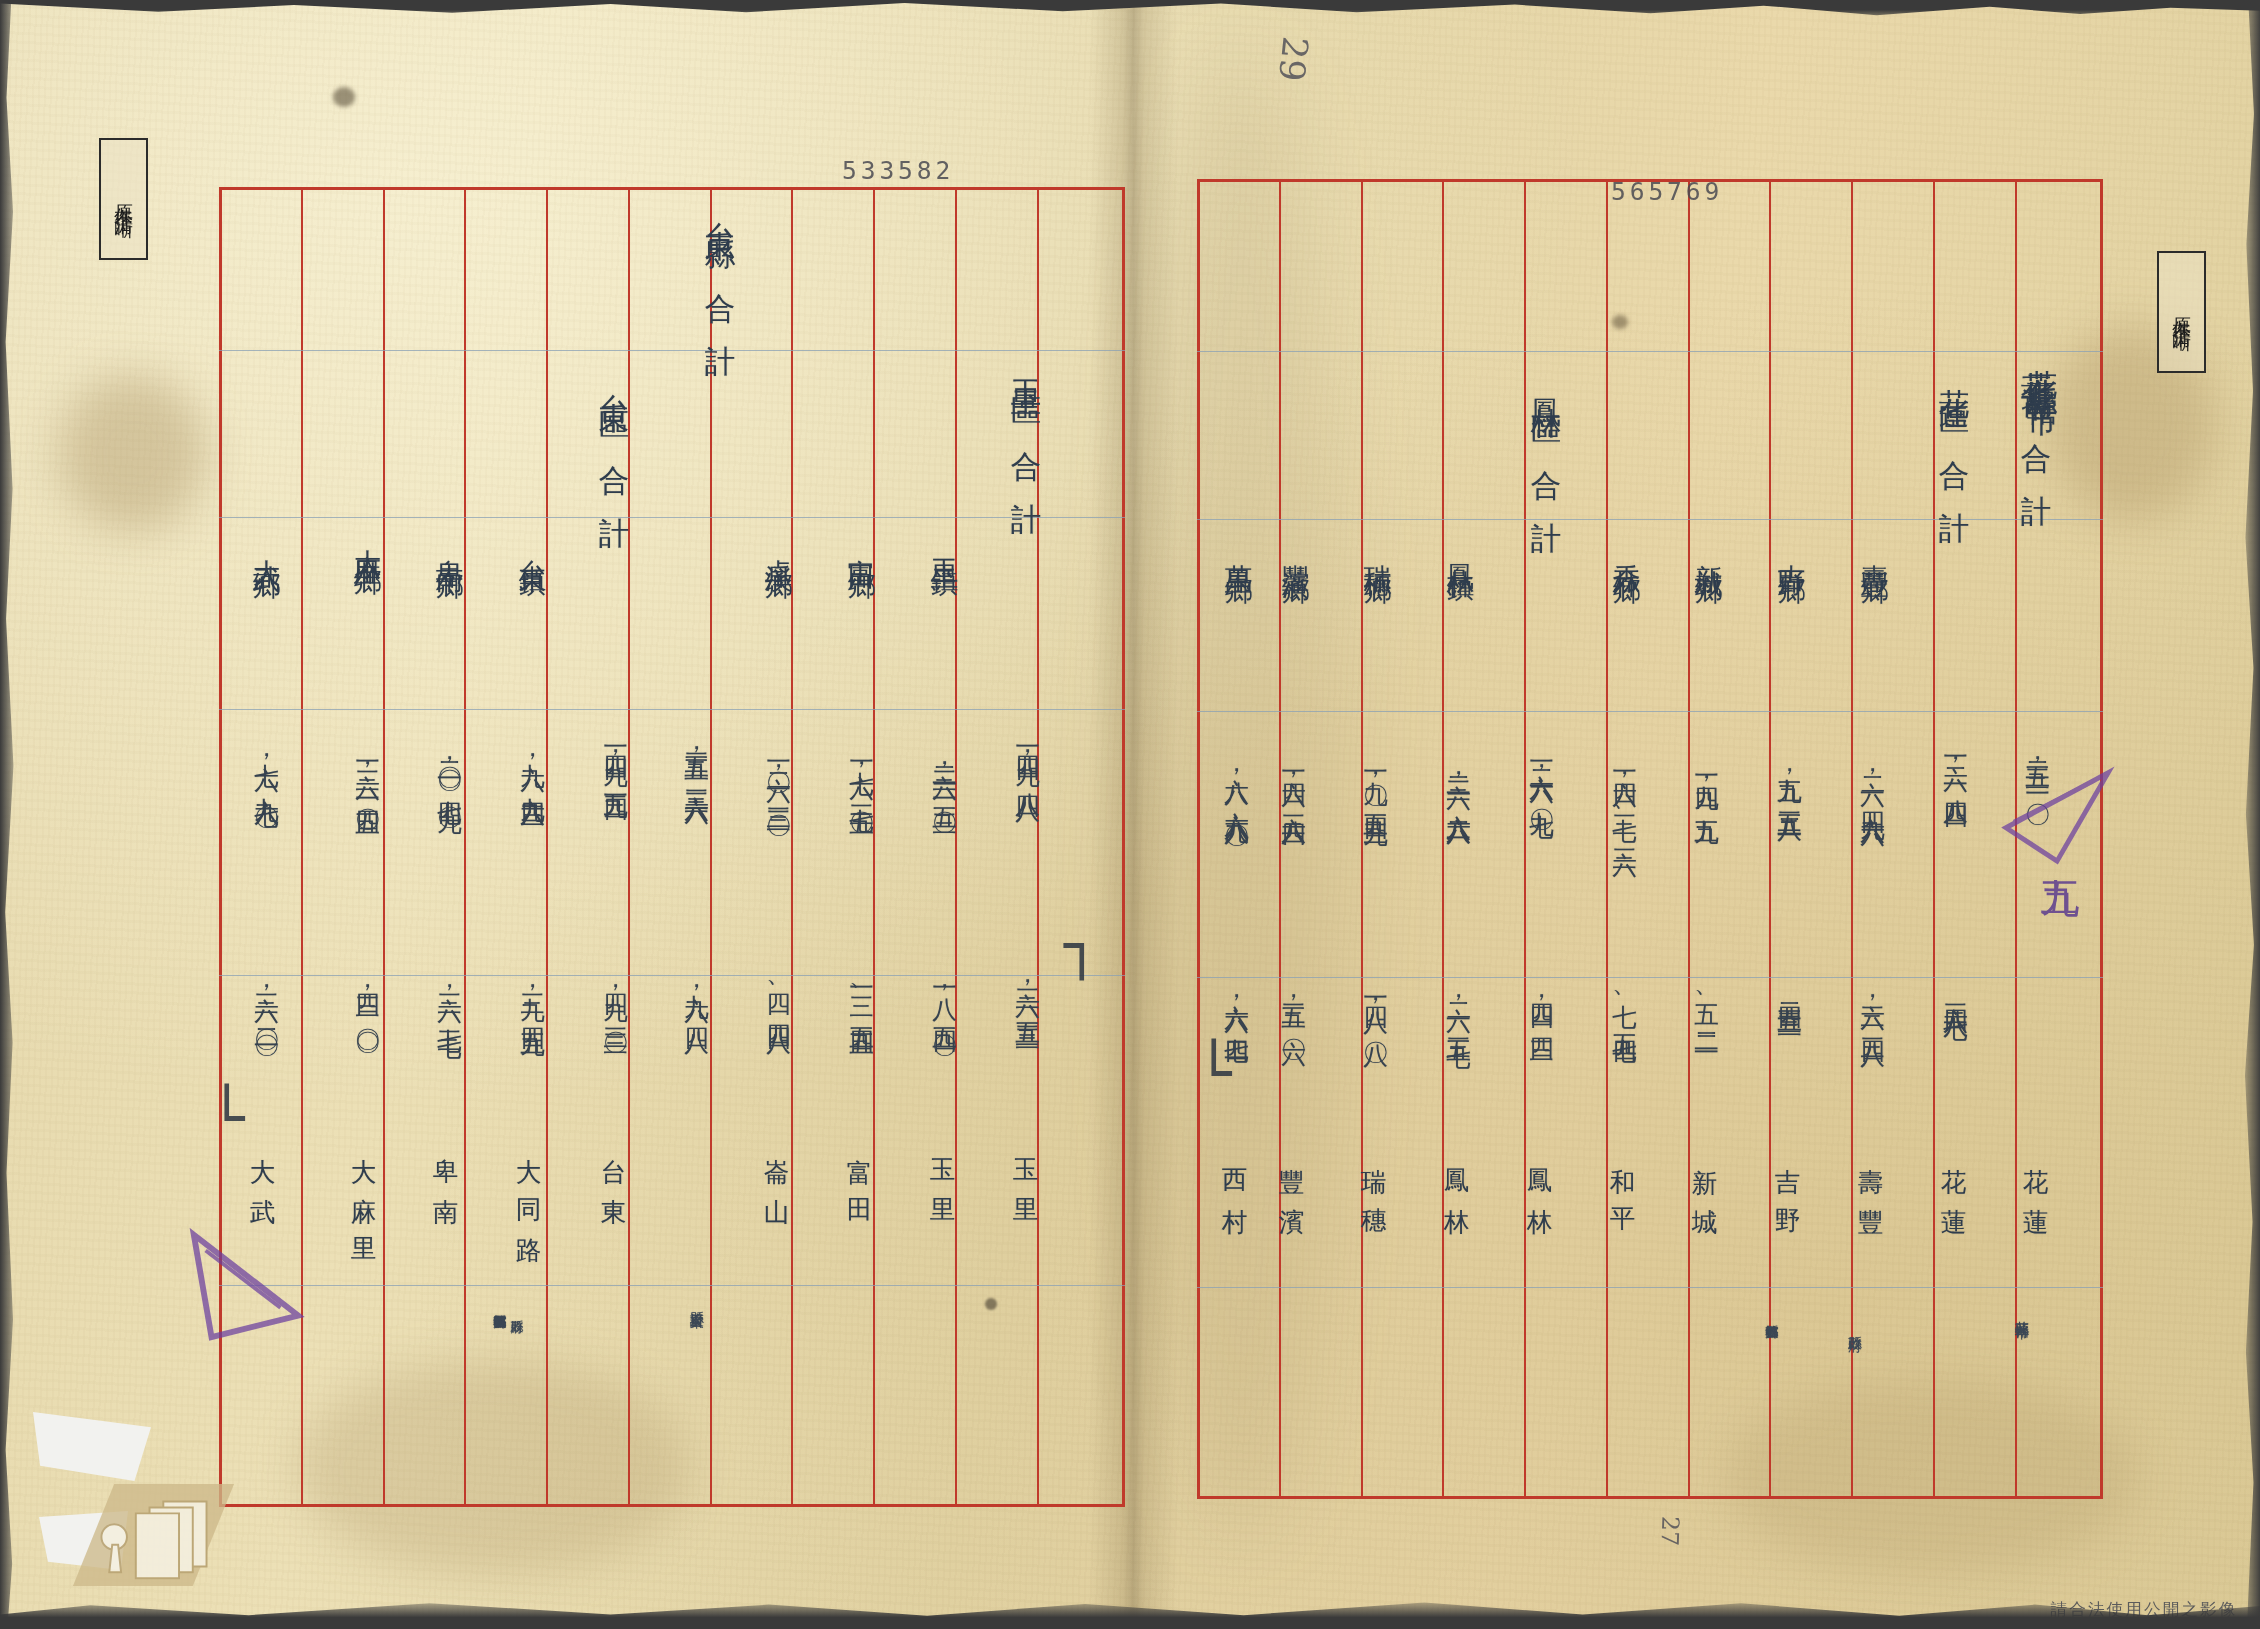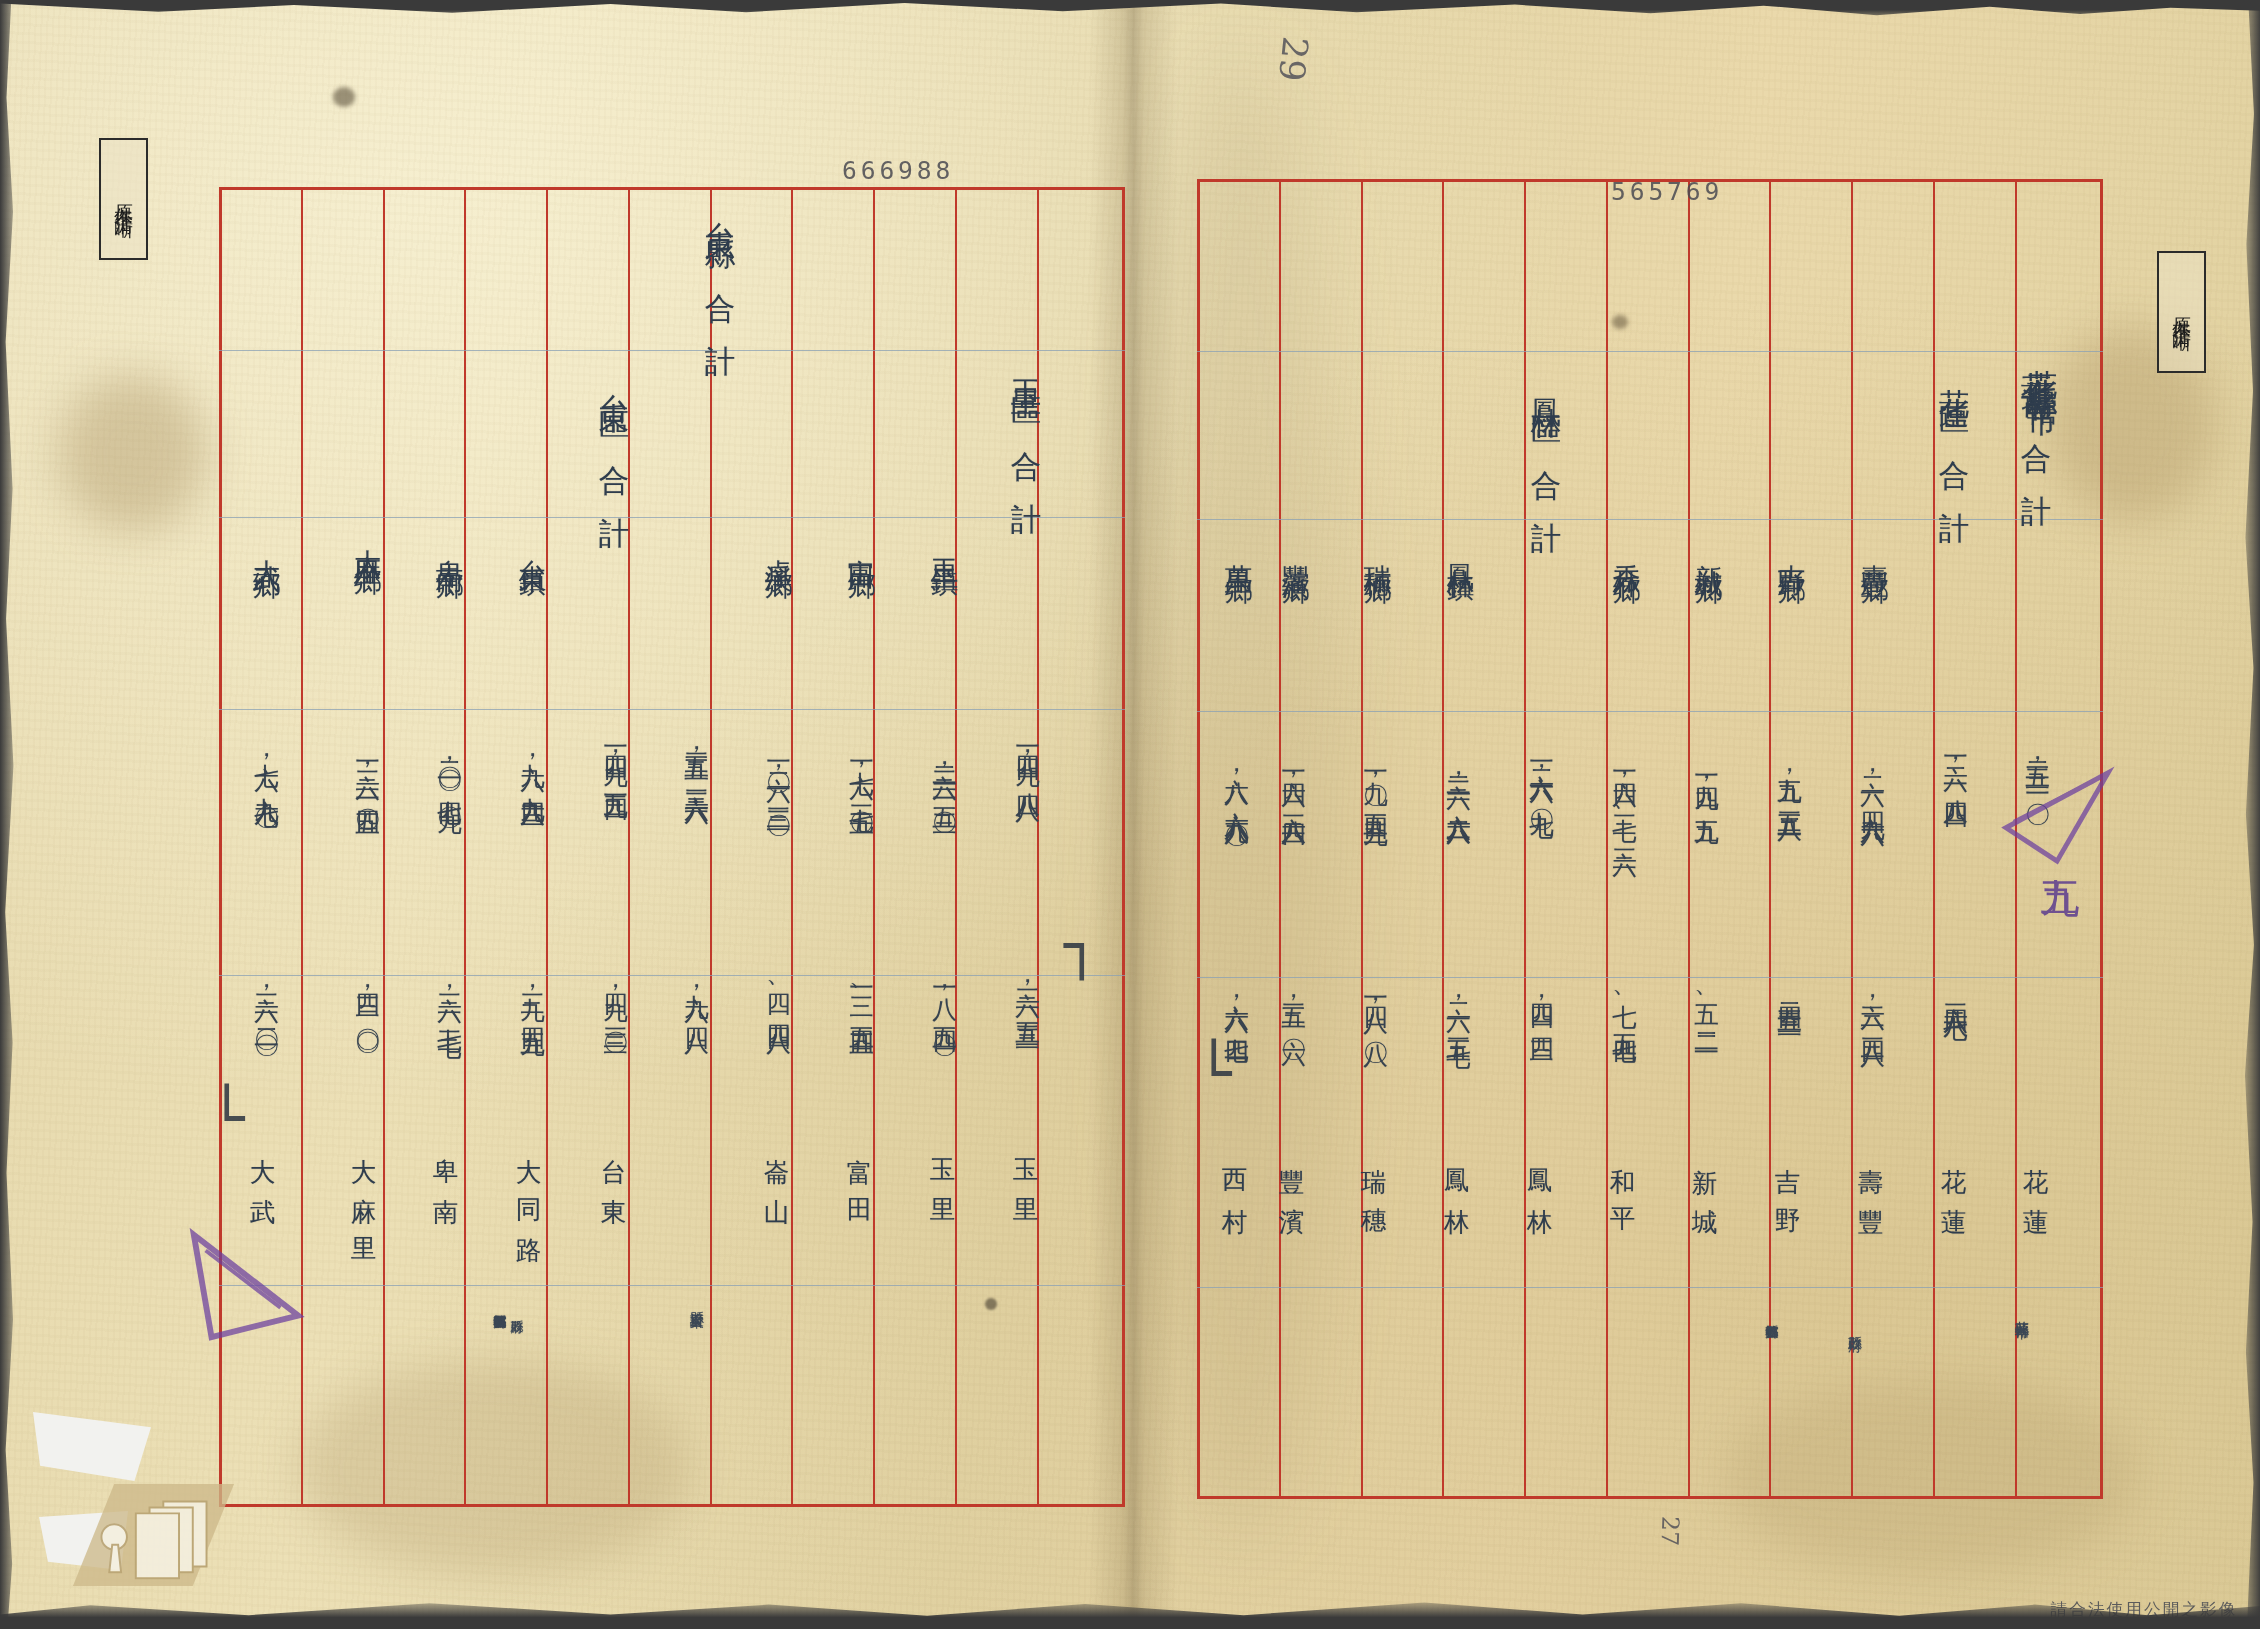--- a/index.html
+++ b/index.html
@@ -217,21 +217,21 @@
     <div class="vline" style="left:654px;"></div>
     <div class="vline" style="left:736px;"></div>
     <div class="vline" style="left:818px;"></div>
     <div class="hline" style="top:163px;"></div>
     <div class="hline" style="top:330px;"></div>
     <div class="hline" style="top:522px;"></div>
     <div class="hline" style="top:788px;"></div>
     <div class="hline" style="top:1098px;"></div>
   </div>
 
-  <div class="pagenum" style="left:842px;top:156px;">666988</div>
+  <div class="pagenum" style="left:842px;top:156px;">533582</div>
 
   <div class="vtext hdr" style="left:699px;top:197px;">台東縣 合 計</div>
 
   <div class="vtext hdr" style="left:593px;top:369px;">台東區 合 計</div>
   <div class="vtext num" style="left:599px;top:734px;">一四四九，九三四一</div>
   <div class="vtext num" style="left:599px;top:975px;">四九，三〇三</div>
   <div class="vtext foot" style="left:597px;top:1138px;">台 東</div>
   <div class="vtext note" style="left:690px;top:1300px;">縣府設台東</div>
 
   <div class="vtext hdr" style="left:1005px;top:355px;">玉里區 合 計</div>

